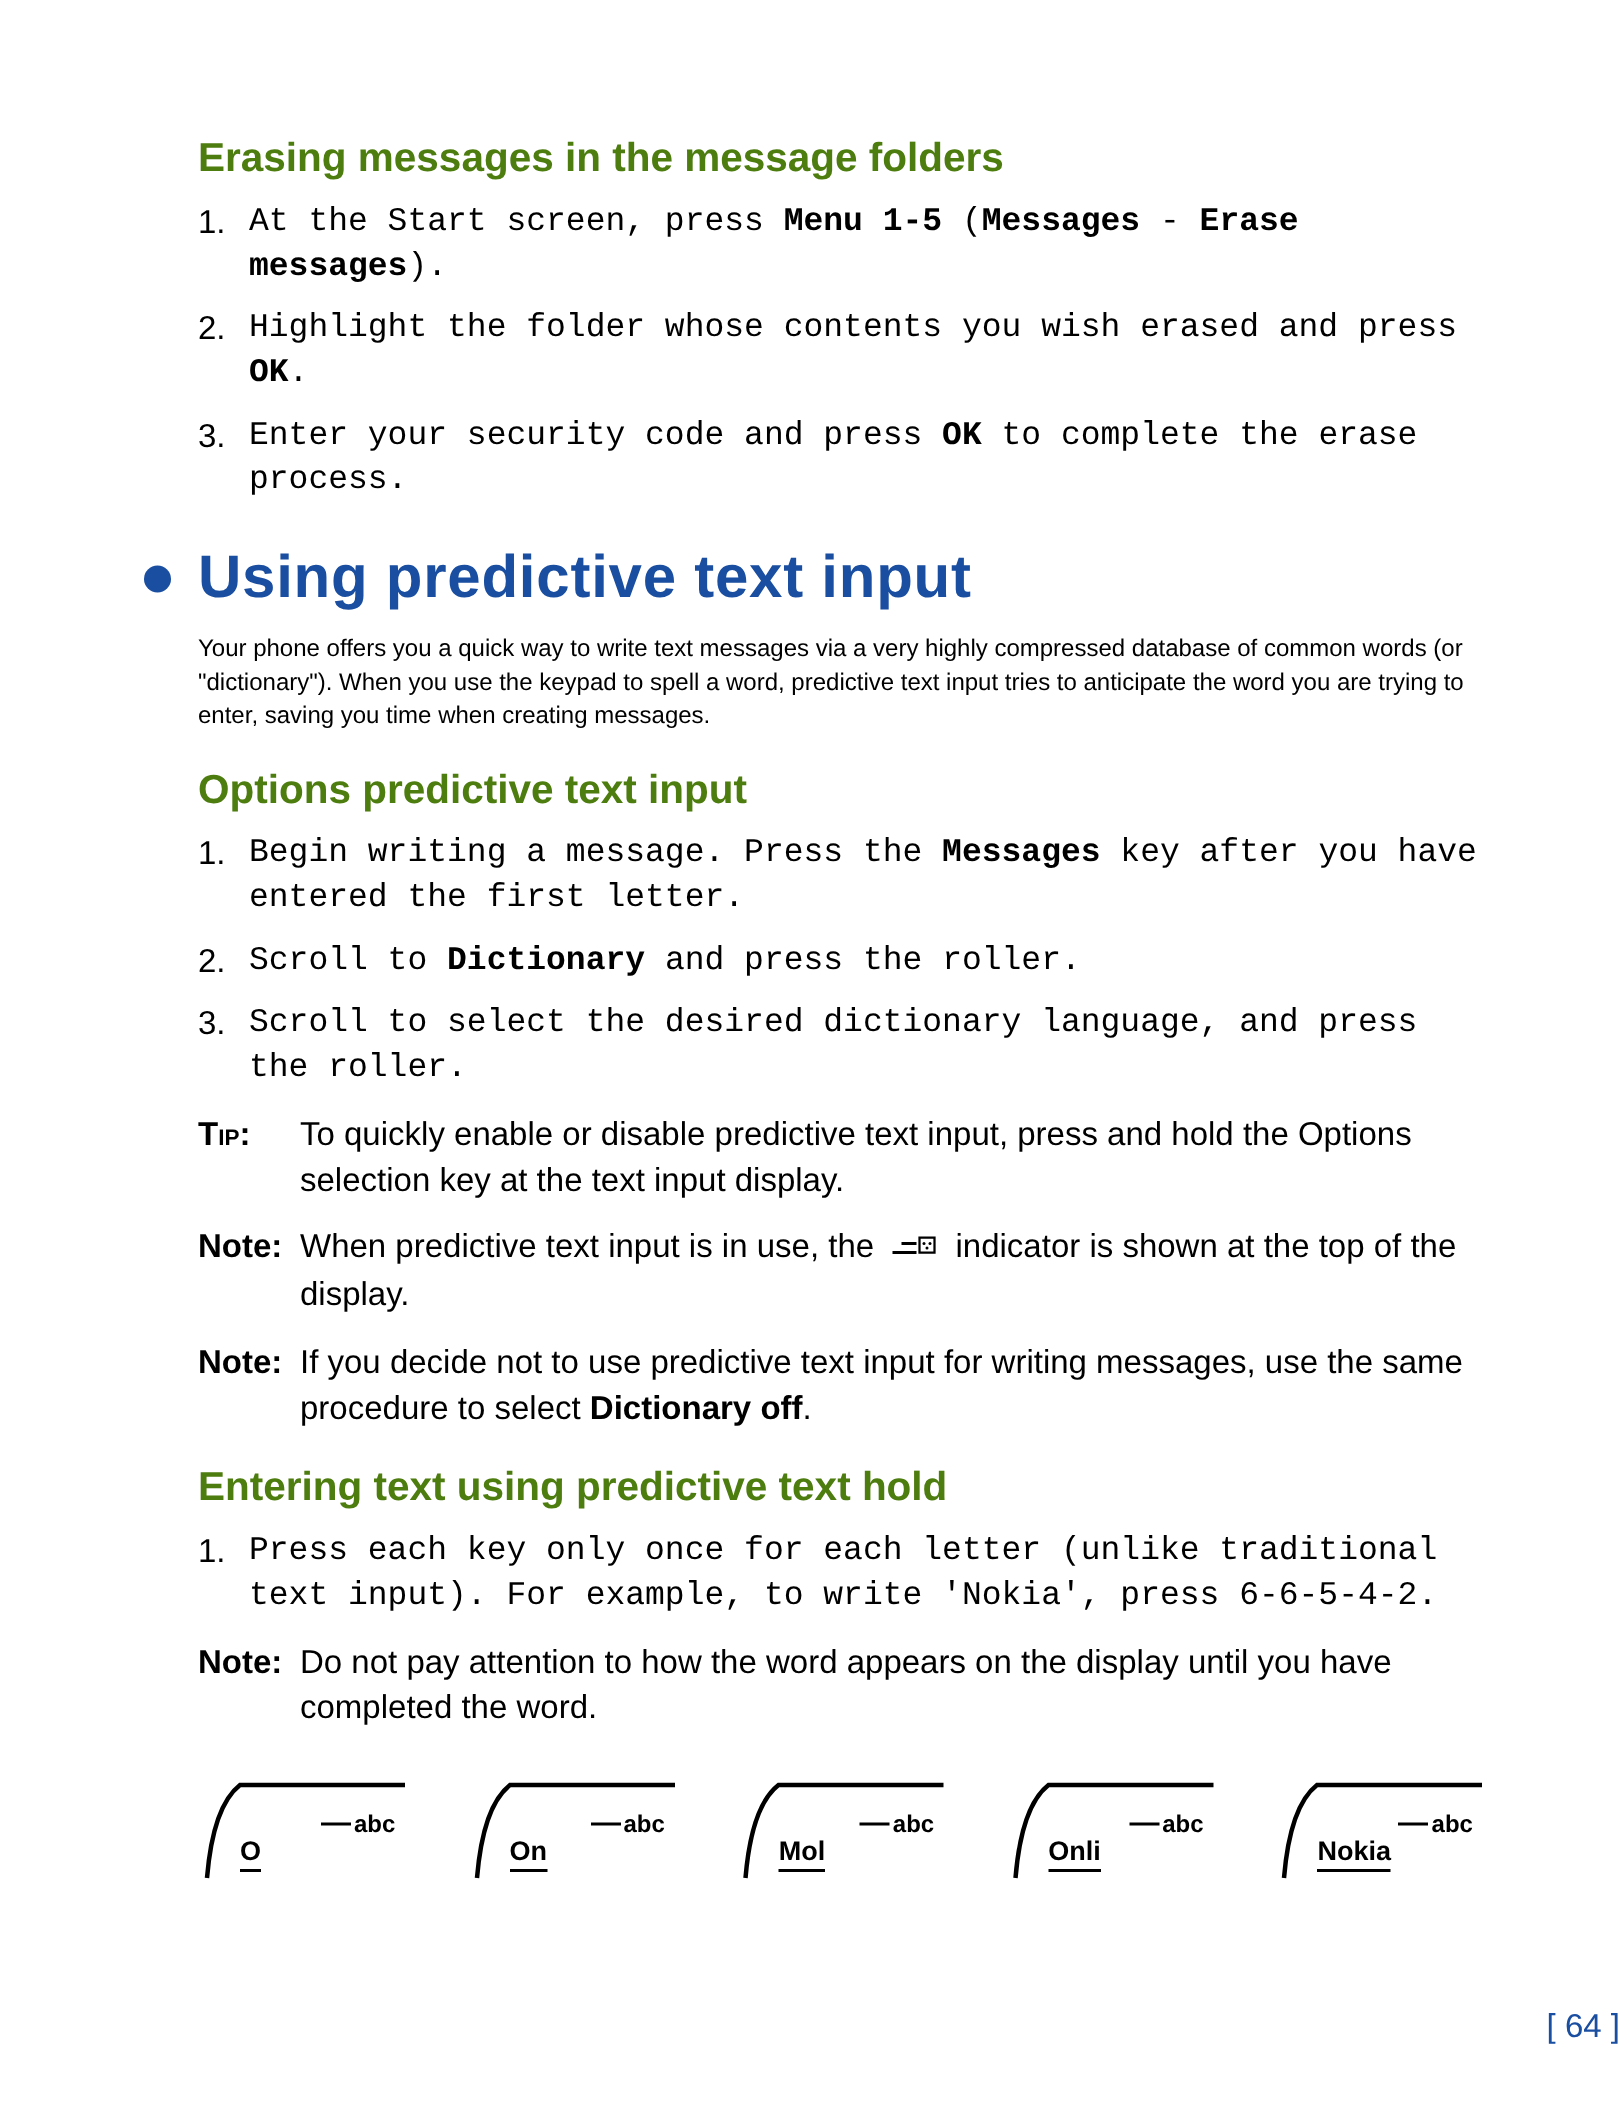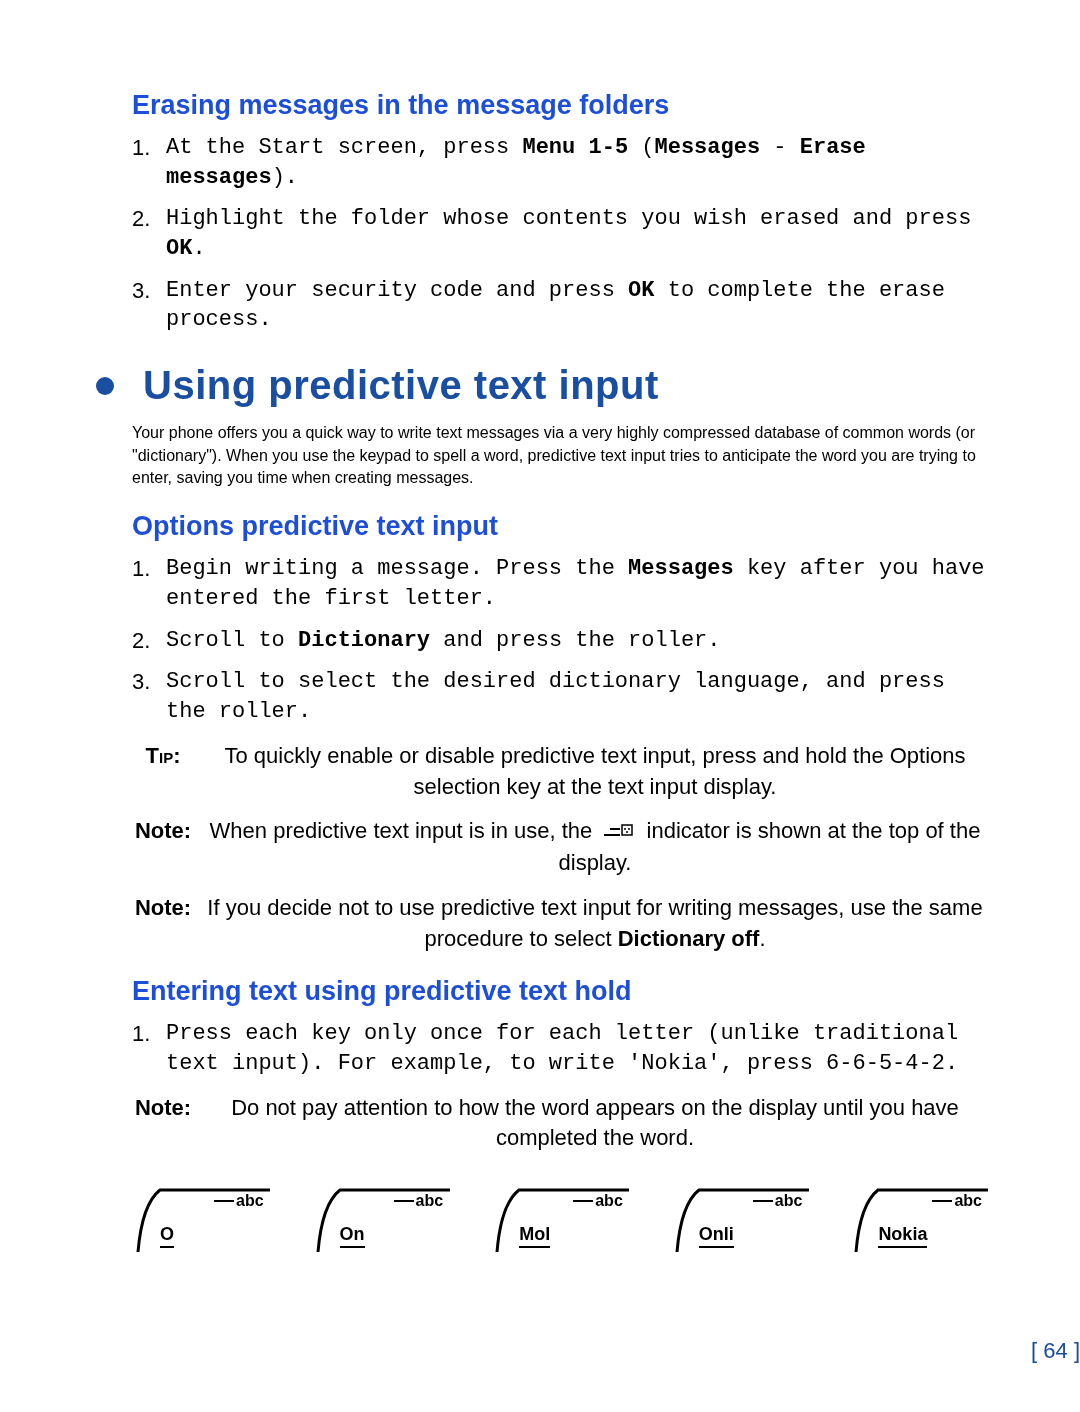--- a/index.html
+++ b/index.html
@@ -8,21 +8,21 @@
     height: 1412px;
     background: #ffffff;
     font-family: Arial, Helvetica, sans-serif;
     color: #000;
     padding: 90px 90px 40px 90px;
     position: relative;
   }
   .sub-heading {
     font-size: 27px;
     font-weight: bold;
-    color: #1d4ed8;
+    color: #4d7c0f;
     margin-bottom: 12px;
     margin-left: 42px;
   }
   .num-list {
     list-style: none;
     margin-left: 42px;
     margin-bottom: 26px;
   }
   .num-list li {
     font-size: 22px;
@@ -37,21 +37,20 @@
   .num-list li .txt {
     flex: 1;
     font-family: Liberation Mono, monospace;
   }
   .b { font-weight: bold; }
   .section-title-row {
     display: flex;
     align-items: center;
     margin-top: 28px;
     margin-bottom: 14px;
-    gap: 11px;
   }
   .bullet-dot {
     width: 18px;
     height: 18px;
     border-radius: 50%;
     background: #1a4ea0;
     margin-right: 18px;
     margin-left: 6px;
     flex-shrink: 0;
   }
@@ -66,21 +65,20 @@
     line-height: 1.4;
     margin-left: 42px;
     margin-bottom: 22px;
   }
   .note-row {
     display: flex;
     font-size: 22px;
     line-height: 1.4;
     margin-left: 42px;
     margin-bottom: 14px;
-    text-align: center;
   }
   .note-label {
     min-width: 62px;
     font-weight: bold;
     flex-shrink: 0;
   }
   .note-label.tip {
     font-variant: small-caps;
   }
   .note-text {
@@ -104,21 +102,21 @@
     height: 70px;
     position: relative;
   }
   .pred-item svg {
     position: absolute;
     left: 0;
     bottom: 0;
   }
   .pred-abc {
     position: absolute;
-    top: 8px;
+    top: 24px;
     right: 8px;
     font-size: 16px;
     font-weight: bold;
     font-family: Arial, sans-serif;
   }
   .pred-abc::before {
     content: "";
     display: inline-block;
     width: 20px;
     height: 8px;

